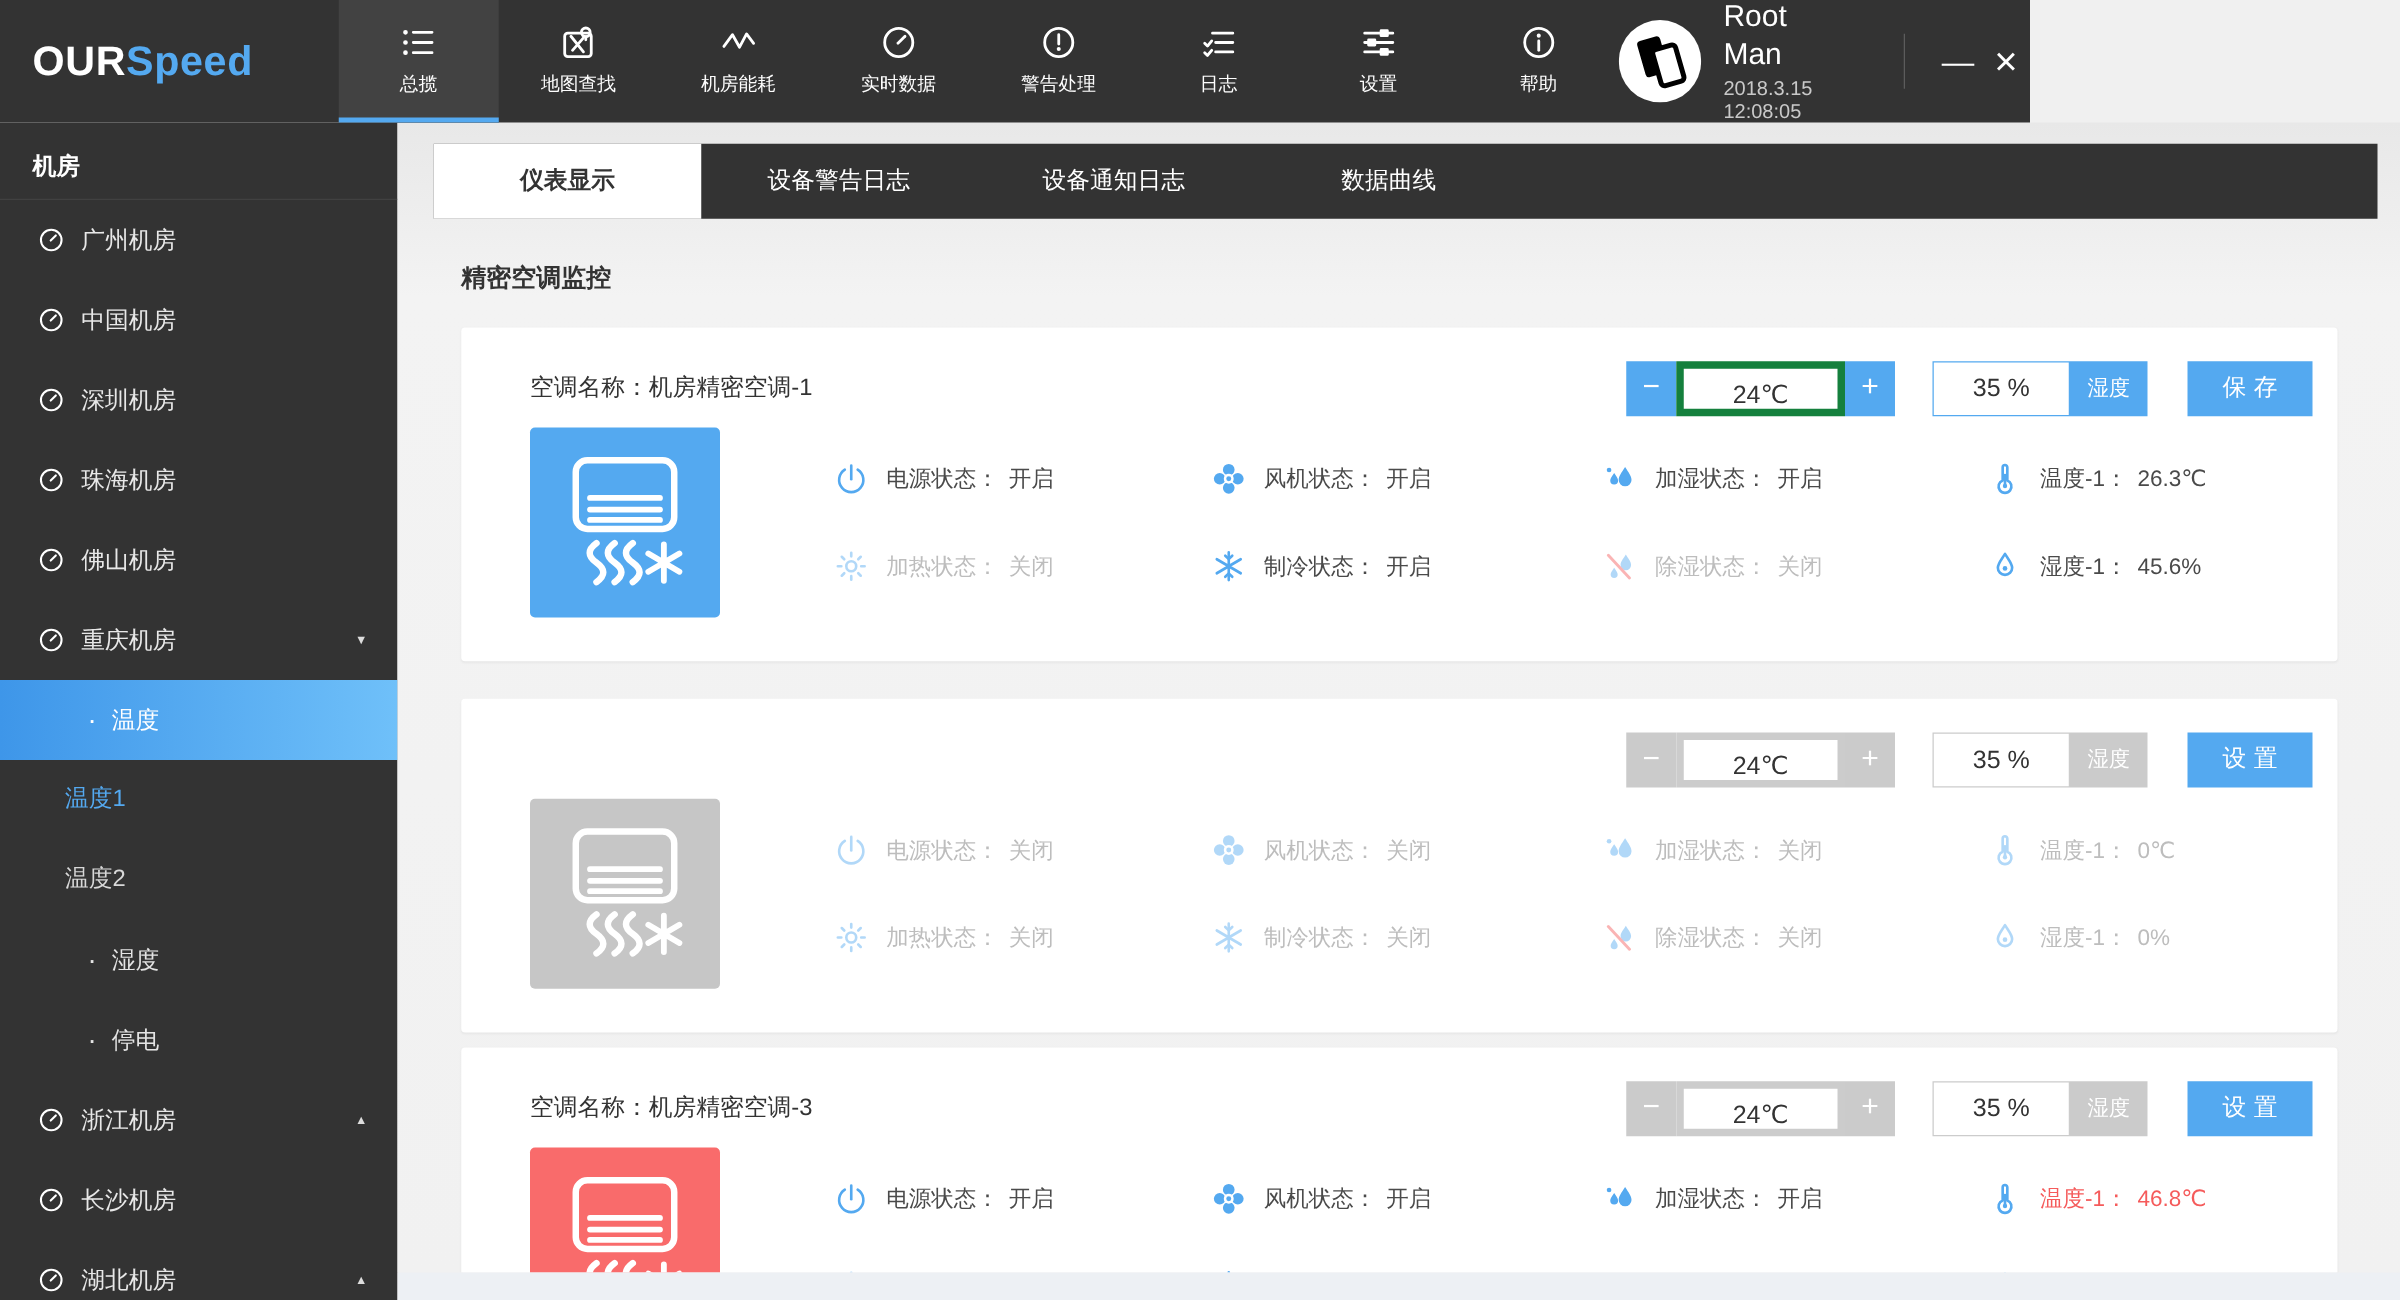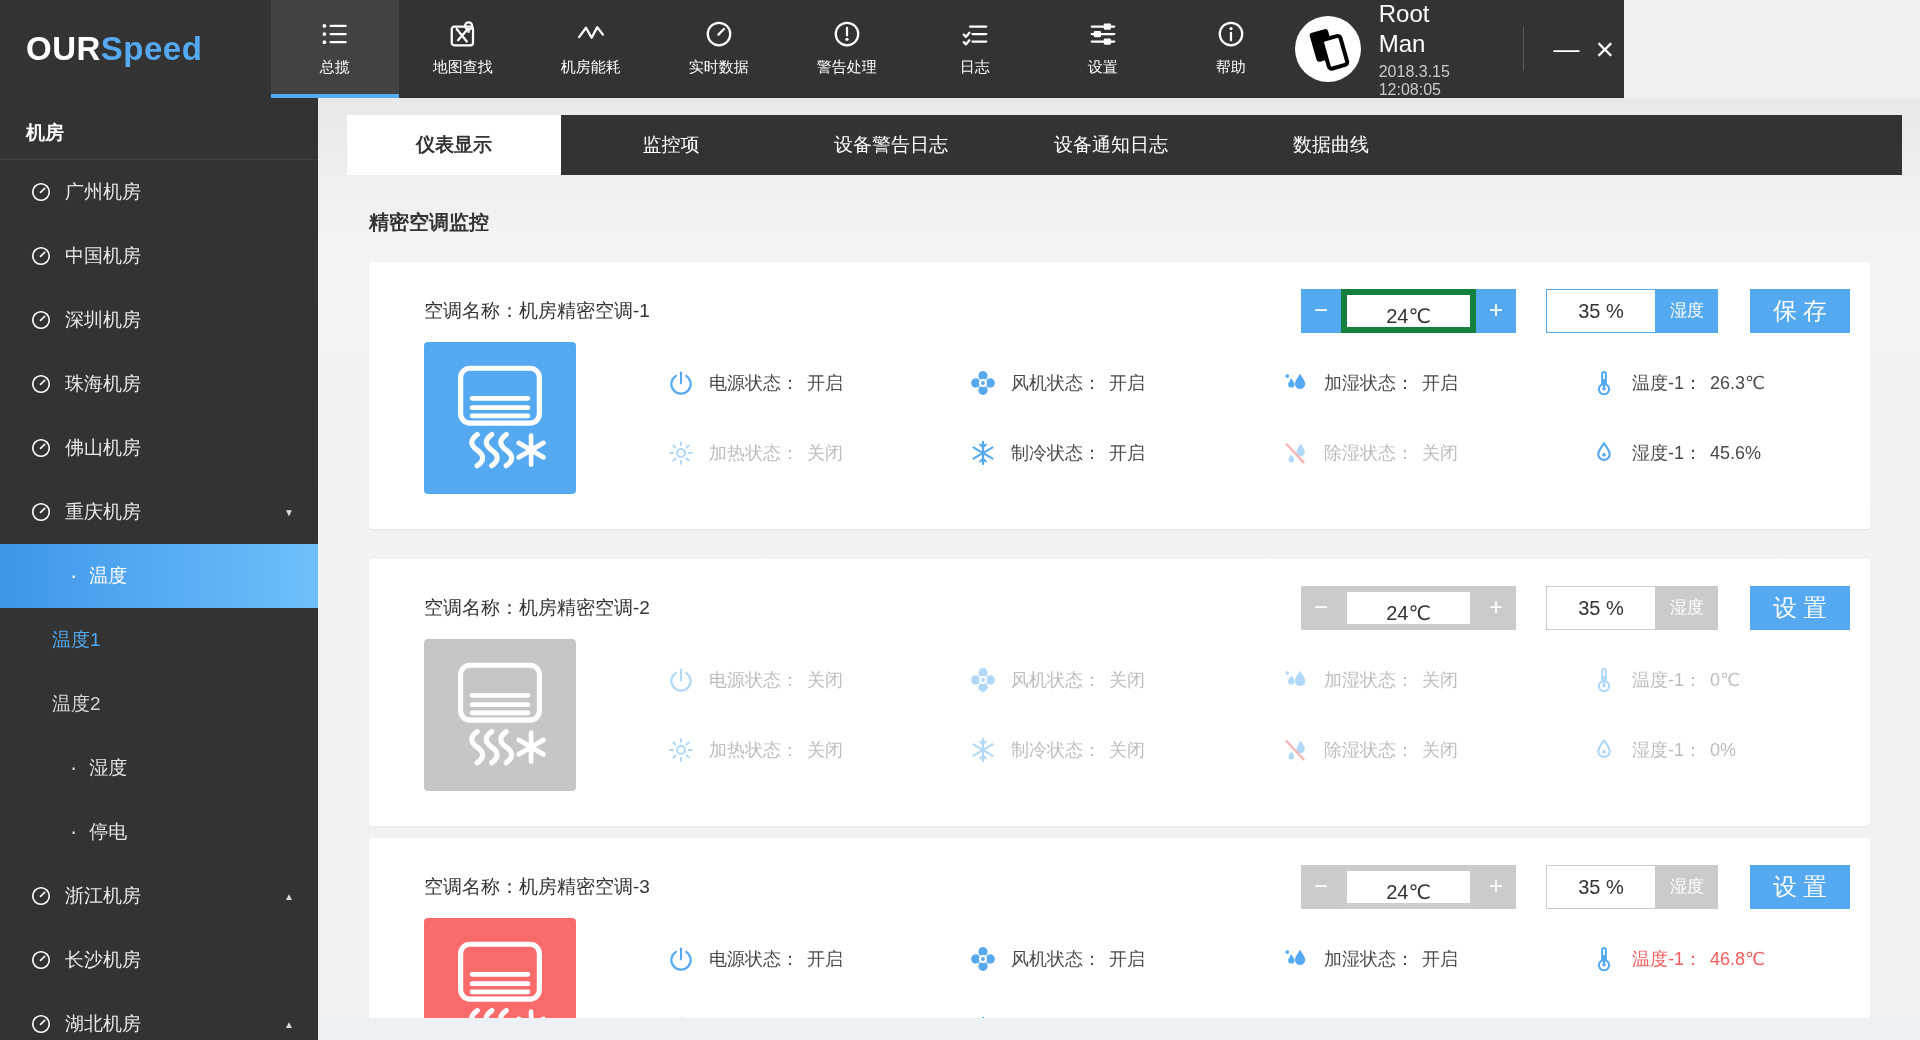--- a/index.html
+++ b/index.html
@@ -75,21 +75,21 @@
     align-items:center; }
   .step-btn { width:40px; height:44px; background:#54a9f0; color:#fff; font-size:24px;
     line-height:42px; text-align:center; cursor:pointer; }
   .step-field { width:135px; height:44px; border:6px solid #15803d; background:#fff;
     text-align:center; line-height:42px; font-size:20px; color:#333; }
   .hum-field { margin-left:30px; width:110px; height:44px; border:1px solid #54a9f0;
     background:#fff; text-align:center; line-height:42px; font-size:20px; color:#333; }
   .hum-btn { width:62px; height:44px; background:#54a9f0; color:#fff; font-size:17px;
     line-height:44px; text-align:center; cursor:pointer; }
   .action-btn { margin-left:32px; width:100px; height:44px; background:#54a9f0;
-    color:#fff; font-size:24px; line-height:44px; text-align:center;
+    color:#fff; font-size:19px; line-height:44px; text-align:center;
     letter-spacing:6px; text-indent:6px; cursor:pointer; }
   .controls.disabled .step-btn, .controls.disabled .hum-btn { background:#cbcbcb; }
   .controls.disabled .step-field, .controls.disabled .hum-field { border-color:#ccc; }
 
   .unit-icon { position:absolute; left:55px; top:80px; width:152px; height:152px;
     border-radius:4px; display:flex; align-items:center; justify-content:center; }
   .unit-icon svg { width:100px; height:114px; }
   .u-blue { background:#54a9f0; } .u-gray { background:#c6c6c6; } .u-red { background:#f96b6b; }
 
   .status { position:absolute; display:flex; align-items:center; height:30px; }
@@ -284,21 +284,20 @@
           </svg></span>
     <span class="side-label">湖北机房</span>
     <span class="side-caret">▲</span>
   </div>
     </div>
 </div>
 
 <div class="main">
   <div class="tabbar" id="tabbar">
       <div class="tab active">仪表显示</div>
-      <div class="tab">监控项</div>
       <div class="tab">设备警告日志</div>
       <div class="tab">设备通知日志</div>
       <div class="tab">数据曲线</div>
     </div>
   <div class="heading">精密空调监控</div>
   <div class="cards" id="cards">
       <div class="card c-first">
     <div class="card-title"><span class="t-label">空调名称：</span><span class="t-name">机房精密空调-1</span></div>
     <div class="controls">
       <span class="step-btn minus">−</span>
@@ -386,21 +385,20 @@
     <span class="st-ic"><svg viewBox="0 0 24 24" fill="none" stroke="currentColor" stroke-width="1.8" stroke-linecap="round" stroke-linejoin="round">
                 <path d="M12 3.5c-2.7 4.3-4.9 6.7-4.9 9.5a4.9 4.9 0 0 0 9.8 0C16.9 10.2 14.7 7.8 12 3.5z"></path>
                 <circle cx="12" cy="13.5" r="1.6" fill="currentColor" stroke="none"></circle>
               </svg></span>
     <span class="st-label">湿度-1：</span>
     <span class="st-value">45.6%</span>
   </div>
         </div>
   </div>
       <div class="card c-mid">
-    <div class="card-title"><span class="t-label">空调名称：</span><span class="t-name">机房精密空调-2</span></div>
     <div class="controls disabled">
       <span class="step-btn minus">−</span>
       <span class="step-field temp-value">24℃</span>
       <span class="step-btn plus">+</span>
       <span class="hum-field hum-value">35 %</span>
       <span class="hum-btn">湿度</span>
       <span class="action-btn">设置</span>
     </div>
     <div class="unit-icon u-gray">
           <svg viewBox="0 0 96 110" fill="none" stroke="#fff" stroke-width="5" stroke-linecap="round" stroke-linejoin="round">

